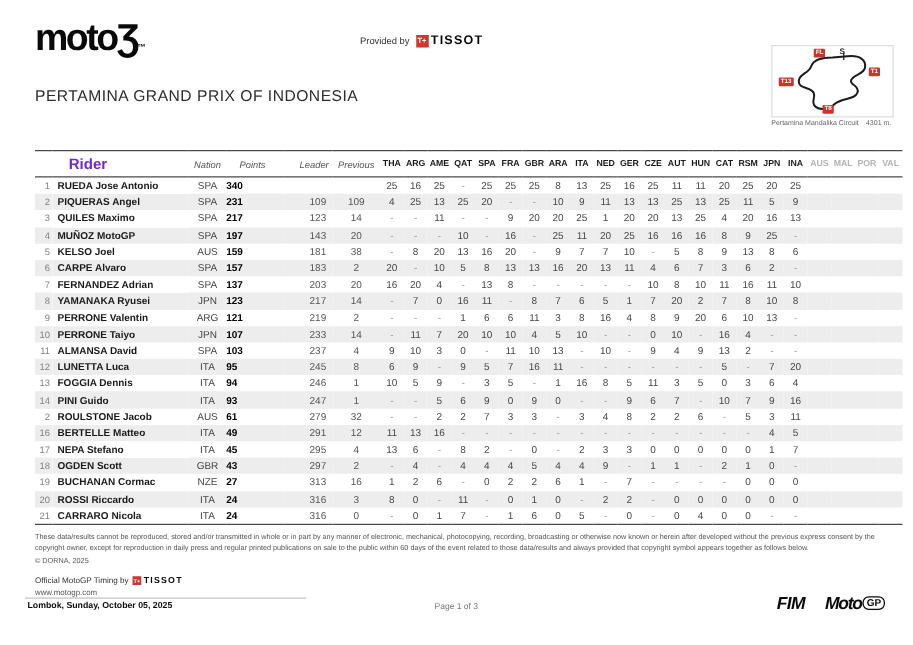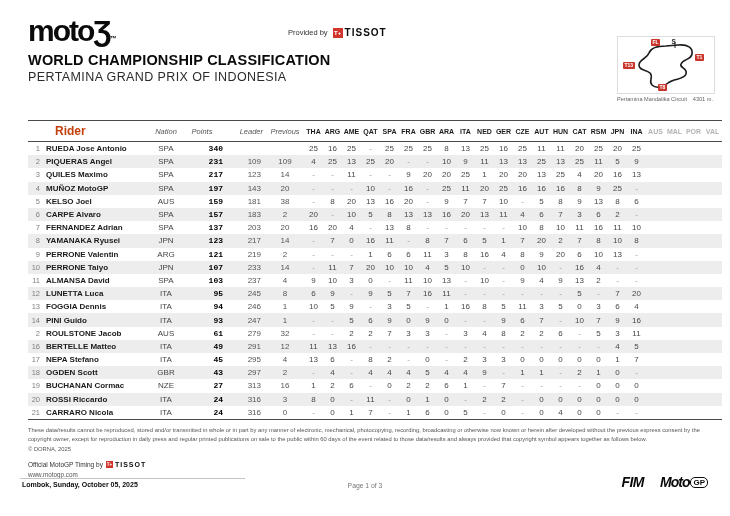--- a/index.html
+++ b/index.html
@@ -32,36 +32,36 @@
   table{border-collapse:collapse;table-layout:fixed;width:677px;}
   thead th{border-top:1.3px solid #4a4a4a;border-bottom:1px solid #4a4a4a;
         height:20px;vertical-align:middle;padding:0;}
   .c-rank{width:14px;}
   .c-rider{width:96px;}
   .c-nation{width:30px;}
   .c-points{width:42px;}
   .c-leader{width:36px;}
   .c-prev{width:38px;}
   .c-race{width:19px;}
-  th.h-rider{font-size:12px;font-weight:bold;text-align:left;padding-left:13px;color:#c2410c;}
+  th.h-rider{font-size:12px;font-weight:bold;text-align:left;padding-left:13px;color:#6d28d9;}
   th.h-meta{font-size:7.5px;font-style:italic;font-weight:400;color:#555;}
   th.h-nation{text-align:center;}
   th.h-points{text-align:center;padding-right:4px;}
   th.h-leader{text-align:right;padding-right:3px;}
   th.h-prev{text-align:center;}
   th.h-race{font-size:7px;font-weight:bold;text-align:center;color:#1a1a1a;}
   th.h-race.future{color:#b3b3b3;}
   tbody td{height:13.2px;font-size:8px;padding:0;vertical-align:middle;}
   tbody tr:nth-child(even){background:#ededed;}
   tbody tr:last-child td{border-bottom:1px solid #4a4a4a;}
   td.c-rank{text-align:right;color:#808080;padding-right:2px;font-size:7.5px;}
   td.c-rider{text-align:left;font-weight:bold;color:#1a1a1a;padding-left:4px;
         white-space:nowrap;overflow:hidden;}
   td.c-nation{text-align:center;color:#444;}
-  td.c-points{text-align:right;font-weight:bold;color:#000;padding-right:4px;font-family:Liberation Mono, monospace;}
+  td.c-points{font-weight:bold;color:#000;padding-right:4px;}
   td.c-leader{text-align:right;color:#555;padding-right:5px;}
   td.c-prev{text-align:center;color:#555;}
   td.c-race{text-align:center;color:#474747;}
   td.dash{color:#9a9a9a;}
   
   .disclaimer{position:absolute;left:28px;top:426px;width:676px;font-size:5.8px;
         color:#555;line-height:1.55;}
   .copyright{position:absolute;left:28px;top:446px;font-size:5.8px;color:#555;}
   .timing{position:absolute;left:28px;top:461px;display:flex;align-items:center;gap:3px;
         font-size:6.5px;color:#333;}
@@ -87,21 +87,20 @@
   <div class="logo"><span>moto</span><span>Ʒ</span><span class="tm">™</span></div>
 
   <div class="provided">
     <span class="txt">Provided by</span>
     <span class="tissot">
       <span class="tbox">T+</span>
       <span class="tname">TISSOT</span>
     </span>
   </div>
 
-  <div class="title">WORLD CHAMPIONSHIP CLASSIFICATION</div>
   <div class="subtitle">PERTAMINA GRAND PRIX OF INDONESIA</div>
 
   <div class="circuit-box">
     <svg width="96" height="56" viewBox="0 0 96 56">
       <path d="M60,8 C70,7 75,11 74,17 C73,23 65,22 63,27 C61,31 70,31 68,37
                C66,43 56,41 50,46 C46,50 38,52 34,48 C30,44 36,40 32,36
                C28,32 21,34 21,28 C21,22 29,22 31,16 C33,10 42,9 48,9 Z" fill="none" stroke="#1c1c1c" stroke-width="1.6" stroke-linejoin="round"></path>
       <line x1="57" y1="5" x2="57" y2="11" stroke="#1c1c1c" stroke-width="1"></line>
     </svg>
     <span class="chip" style="left:33px;top:2px;">FL</span>

